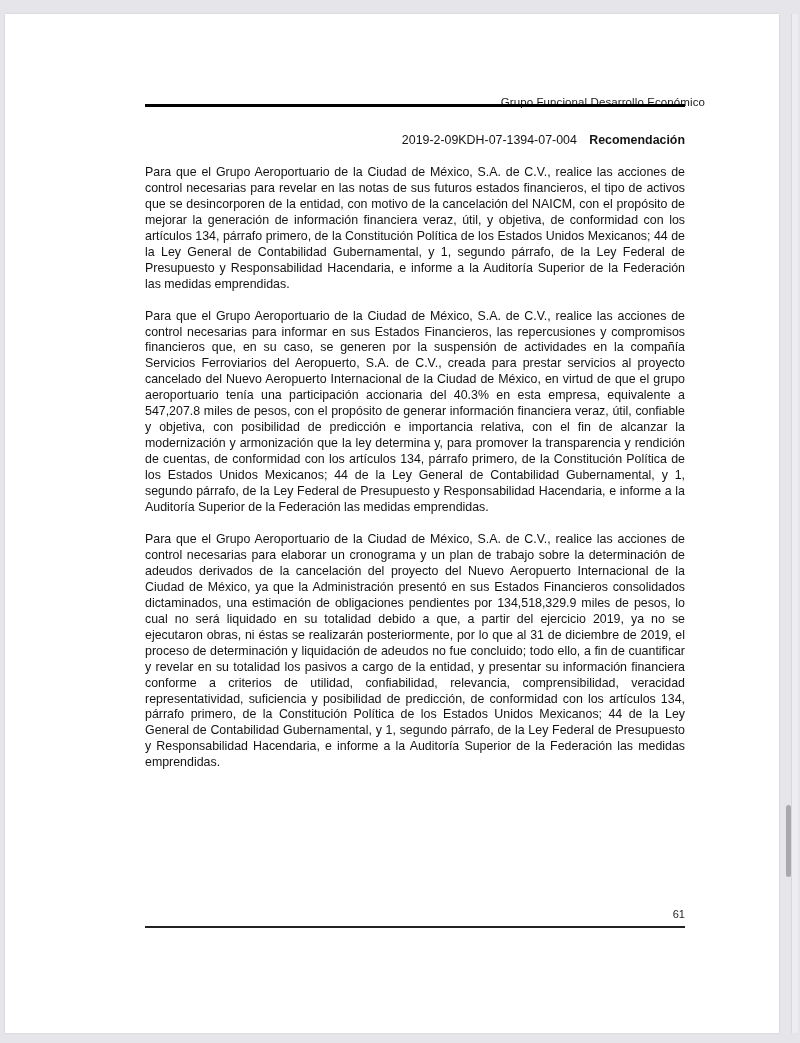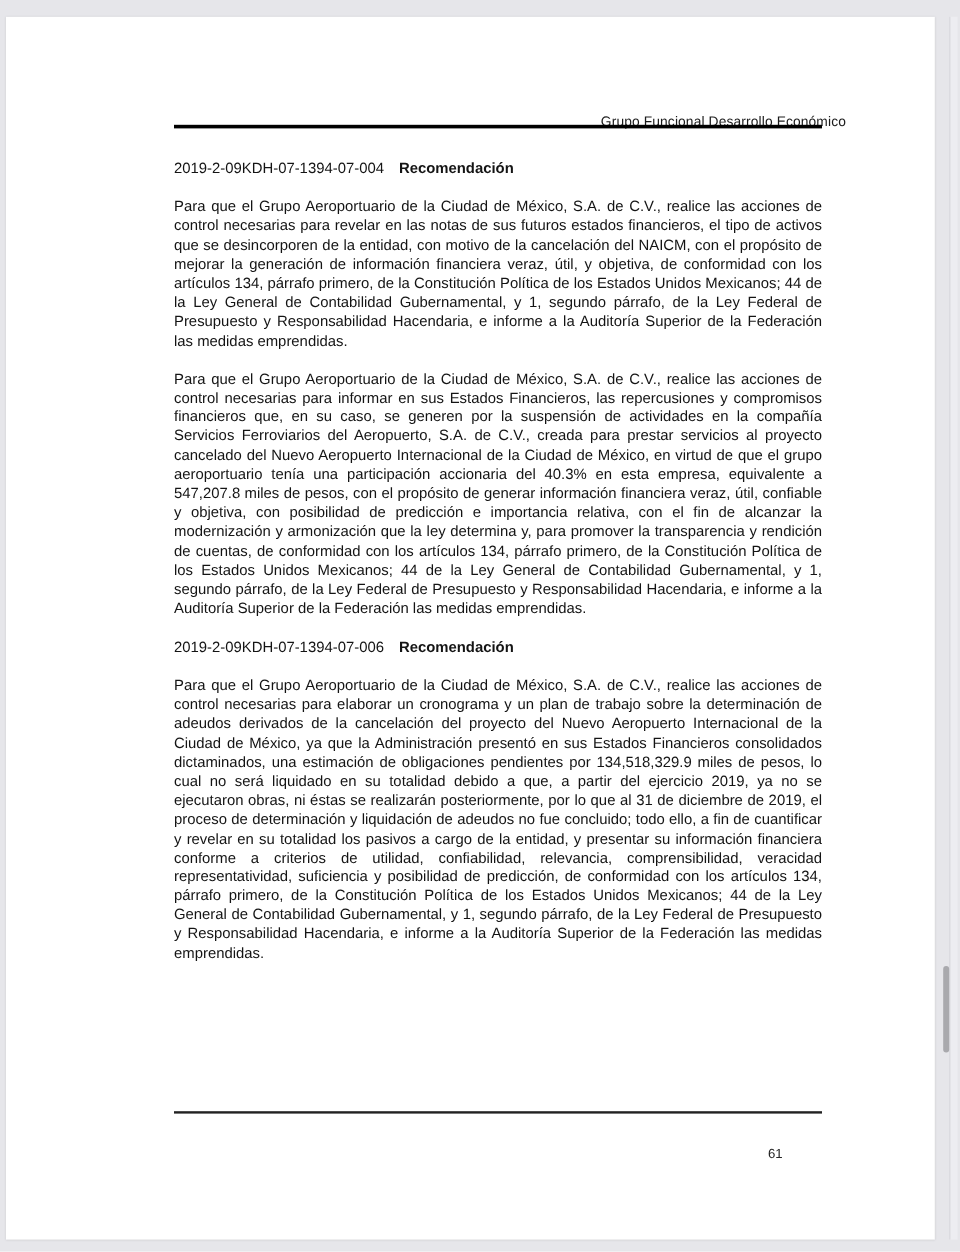--- a/index.html
+++ b/index.html
@@ -44,20 +44,21 @@
       left: 145px;
       top: 133px;
       width: 540px;
       font-size: 12.4px;
       line-height: 15.95px;
       color: #141414;
     }
     .rec-heading {
       margin: 0 0 16px 0;
       white-space: nowrap;
+      text-align: right;
     }
     .rec-code {
       margin-right: 9px;
     }
     .rec-label {
       font-weight: bold;
     }
     .rec-body {
       text-align: justify;
       margin: 0 0 16px 0;
@@ -66,23 +67,23 @@
       position: absolute;
       left: 145px;
       top: 926px;
       width: 540px;
       height: 1.5px;
       background: #222;
     }
     .page-number {
       position: absolute;
       left: 640px;
-      top: 956px;
+      top: 908px;
       width: 45px;
-      text-align: left;
+      text-align: right;
       font-size: 11px;
       color: #222;
     }
     .scroll-track {
       position: absolute;
       right: 2px;
       top: 14px;
       width: 6px;
       height: 1019px;
       background: #ededf1;
@@ -109,24 +110,20 @@
 <div class="content">
 
   <div class="rec-heading">
     <span class="rec-code">2019-2-09KDH-07-1394-07-004</span>
     <span class="rec-label">Recomendación</span>
   </div>
   <p class="rec-body">Para que el Grupo Aeroportuario de la Ciudad de México, S.A. de C.V., realice las acciones de control necesarias para revelar en las notas de sus futuros estados financieros, el tipo de activos que se desincorporen de la entidad, con motivo de la cancelación del NAICM, con el propósito de mejorar la generación de información financiera veraz, útil, y objetiva, de conformidad con los artículos 134, párrafo primero, de la Constitución Política de los Estados Unidos Mexicanos; 44 de la Ley General de Contabilidad Gubernamental, y 1, segundo párrafo, de la Ley Federal de Presupuesto y Responsabilidad Hacendaria, e informe a la Auditoría Superior de la Federación las medidas emprendidas.</p>
 
   <p class="rec-body">Para que el Grupo Aeroportuario de la Ciudad de México, S.A. de C.V., realice las acciones de control necesarias para informar en sus Estados Financieros, las repercusiones y compromisos financieros que, en su caso, se generen por la suspensión de actividades en la compañía Servicios Ferroviarios del Aeropuerto, S.A. de C.V., creada para prestar servicios al proyecto cancelado del Nuevo Aeropuerto Internacional de la Ciudad de México, en virtud de que el grupo aeroportuario tenía una participación accionaria del 40.3% en esta empresa, equivalente a 547,207.8 miles de pesos, con el propósito de generar información financiera veraz, útil, confiable y objetiva, con posibilidad de predicción e importancia relativa, con el fin de alcanzar la modernización y armonización que la ley determina y, para promover la transparencia y rendición de cuentas, de conformidad con los artículos 134, párrafo primero, de la Constitución Política de los Estados Unidos Mexicanos; 44 de la Ley General de Contabilidad Gubernamental, y 1, segundo párrafo, de la Ley Federal de Presupuesto y Responsabilidad Hacendaria, e informe a la Auditoría Superior de la Federación las medidas emprendidas.</p>
 
-  <div class="rec-heading">
-    <span class="rec-code">2019-2-09KDH-07-1394-07-006</span>
-    <span class="rec-label">Recomendación</span>
-  </div>
   <p class="rec-body">Para que el Grupo Aeroportuario de la Ciudad de México, S.A. de C.V., realice las acciones de control necesarias para elaborar un cronograma y un plan de trabajo sobre la determinación de adeudos derivados de la cancelación del proyecto del Nuevo Aeropuerto Internacional de la Ciudad de México, ya que la Administración presentó en sus Estados Financieros consolidados dictaminados, una estimación de obligaciones pendientes por 134,518,329.9 miles de pesos, lo cual no será liquidado en su totalidad debido a que, a partir del ejercicio 2019, ya no se ejecutaron obras, ni éstas se realizarán posteriormente, por lo que al 31 de diciembre de 2019, el proceso de determinación y liquidación de adeudos no fue concluido; todo ello, a fin de cuantificar y revelar en su totalidad los pasivos a cargo de la entidad, y presentar su información financiera conforme a criterios de utilidad, confiabilidad, relevancia, comprensibilidad, veracidad representatividad, suficiencia y posibilidad de predicción, de conformidad con los artículos 134, párrafo primero, de la Constitución Política de los Estados Unidos Mexicanos; 44 de la Ley General de Contabilidad Gubernamental, y 1, segundo párrafo, de la Ley Federal de Presupuesto y Responsabilidad Hacendaria, e informe a la Auditoría Superior de la Federación las medidas emprendidas.</p>
 
 </div>
 
 <div class="footer-rule"></div>
 <div class="page-number">61</div>
 
 <div class="scroll-track"></div>
 <div class="scroll-thumb"></div>
 

